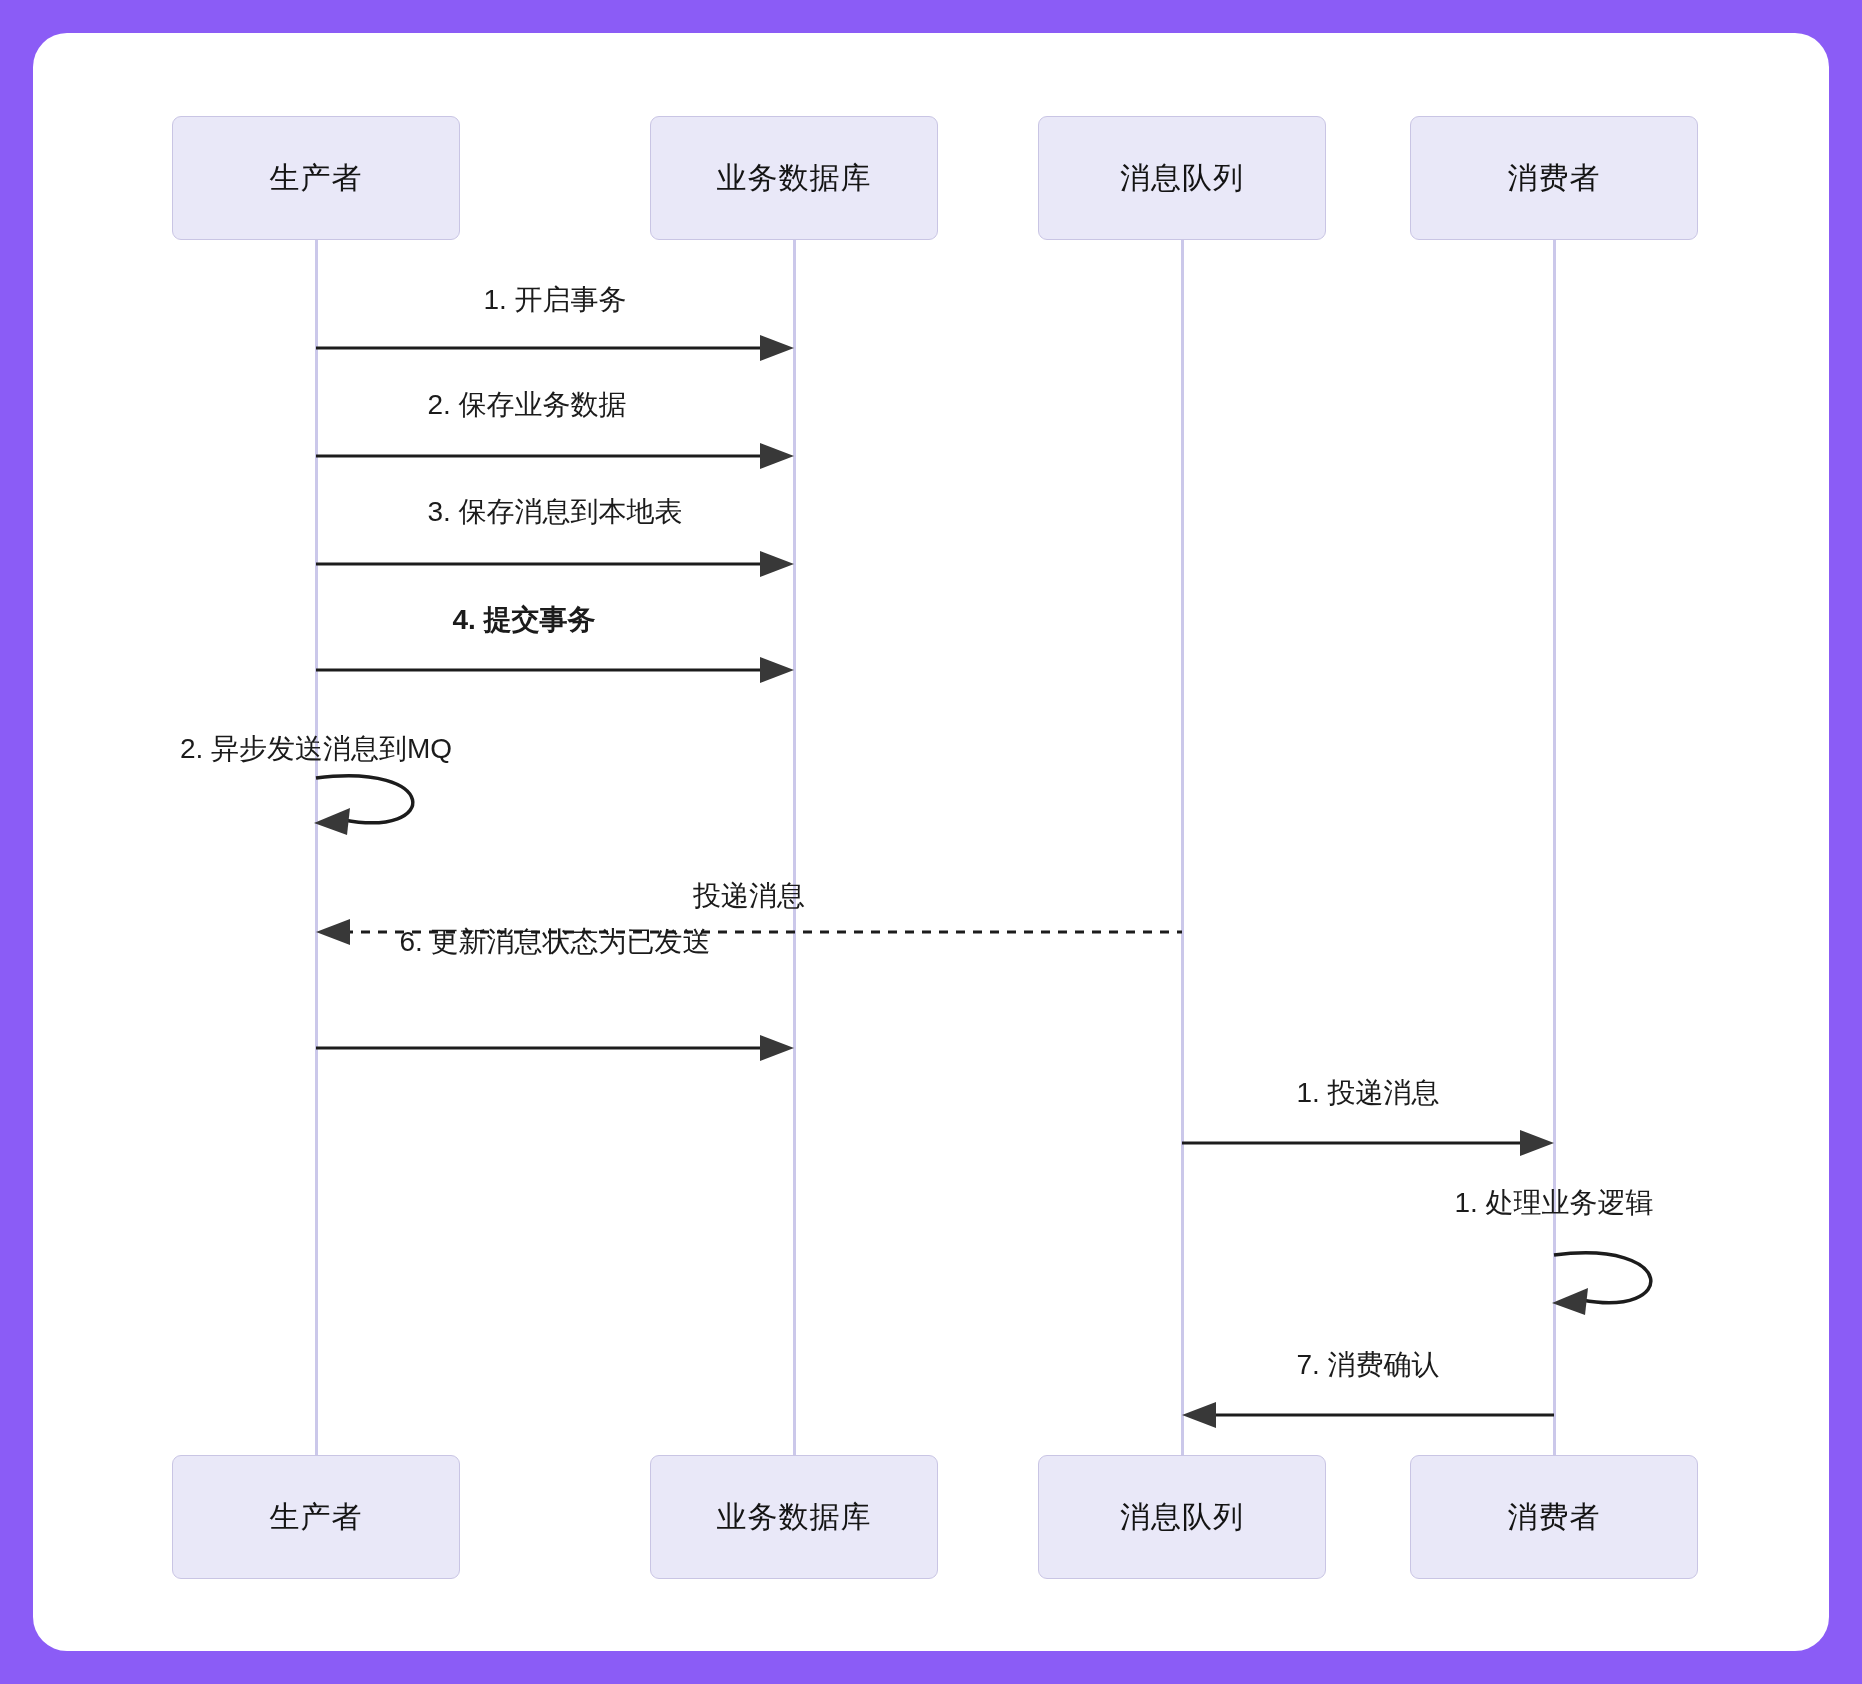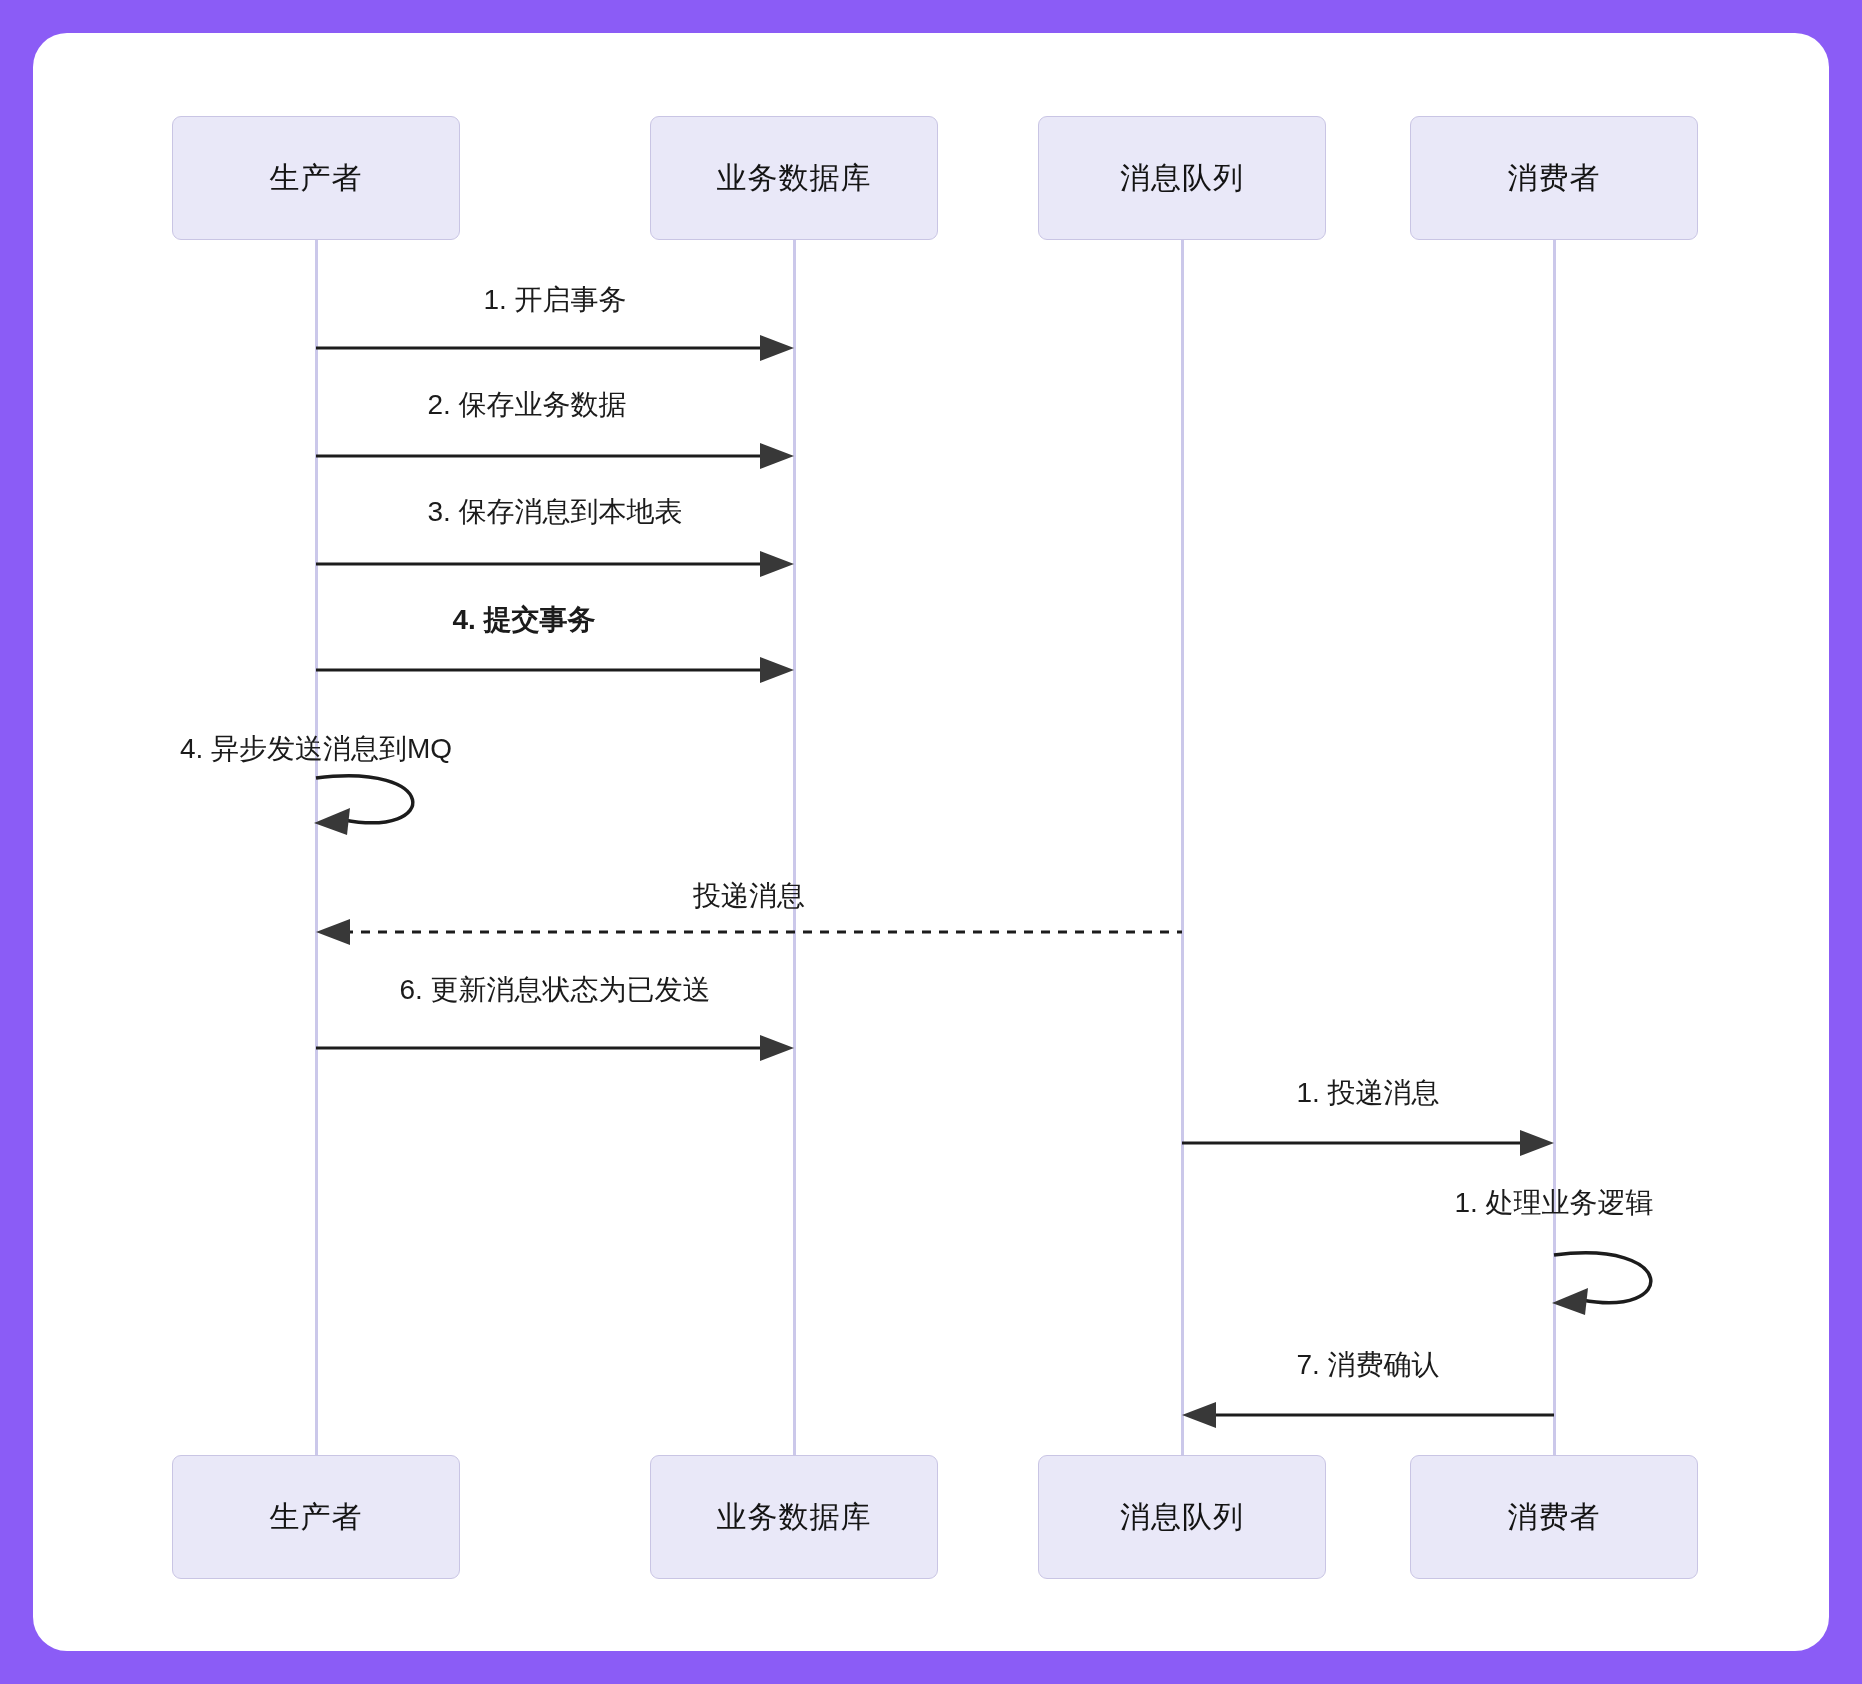--- a/index.html
+++ b/index.html
@@ -81,20 +81,20 @@
       </div>
       <div class="actor-box" style="left: 1410px; top: 1455px; background: rgb(233, 232, 248); border: 1.5px solid rgb(201, 197, 228);">
         <span>消费者</span>
       </div>
     </div>
   <div class="layer" id="labels-layer">
       <div class="msg-label" style="left: 555px; top: 300px;">1. 开启事务</div>
       <div class="msg-label" style="left: 527px; top: 405px;">2. 保存业务数据</div>
       <div class="msg-label" style="left: 555px; top: 512px;">3. 保存消息到本地表</div>
       <div class="msg-label" style="left: 524px; top: 620px; font-weight: bold;">4. 提交事务</div>
-      <div class="msg-label" style="left: 316px; top: 749px;">4. 异步发送消息到MQ</div>
+      <div class="msg-label" style="left: 316px; top: 749px;">2. 异步发送消息到MQ</div>
       <div class="msg-label" style="left: 749px; top: 896px;">投递消息</div>
-      <div class="msg-label" style="left: 555px; top: 990px; text-align: center;">6. 更新消息状态为已发送</div>
+      <div class="msg-label" style="left: 555px; top: 942px; text-align: center;">6. 更新消息状态为已发送</div>
       <div class="msg-label" style="left: 1368px; top: 1093px;">1. 投递消息</div>
       <div class="msg-label" style="left: 1554px; top: 1203px;">1. 处理业务逻辑</div>
       <div class="msg-label" style="left: 1368px; top: 1365px;">7. 消费确认</div>
     </div>
 </div>
 
 </body></html>

